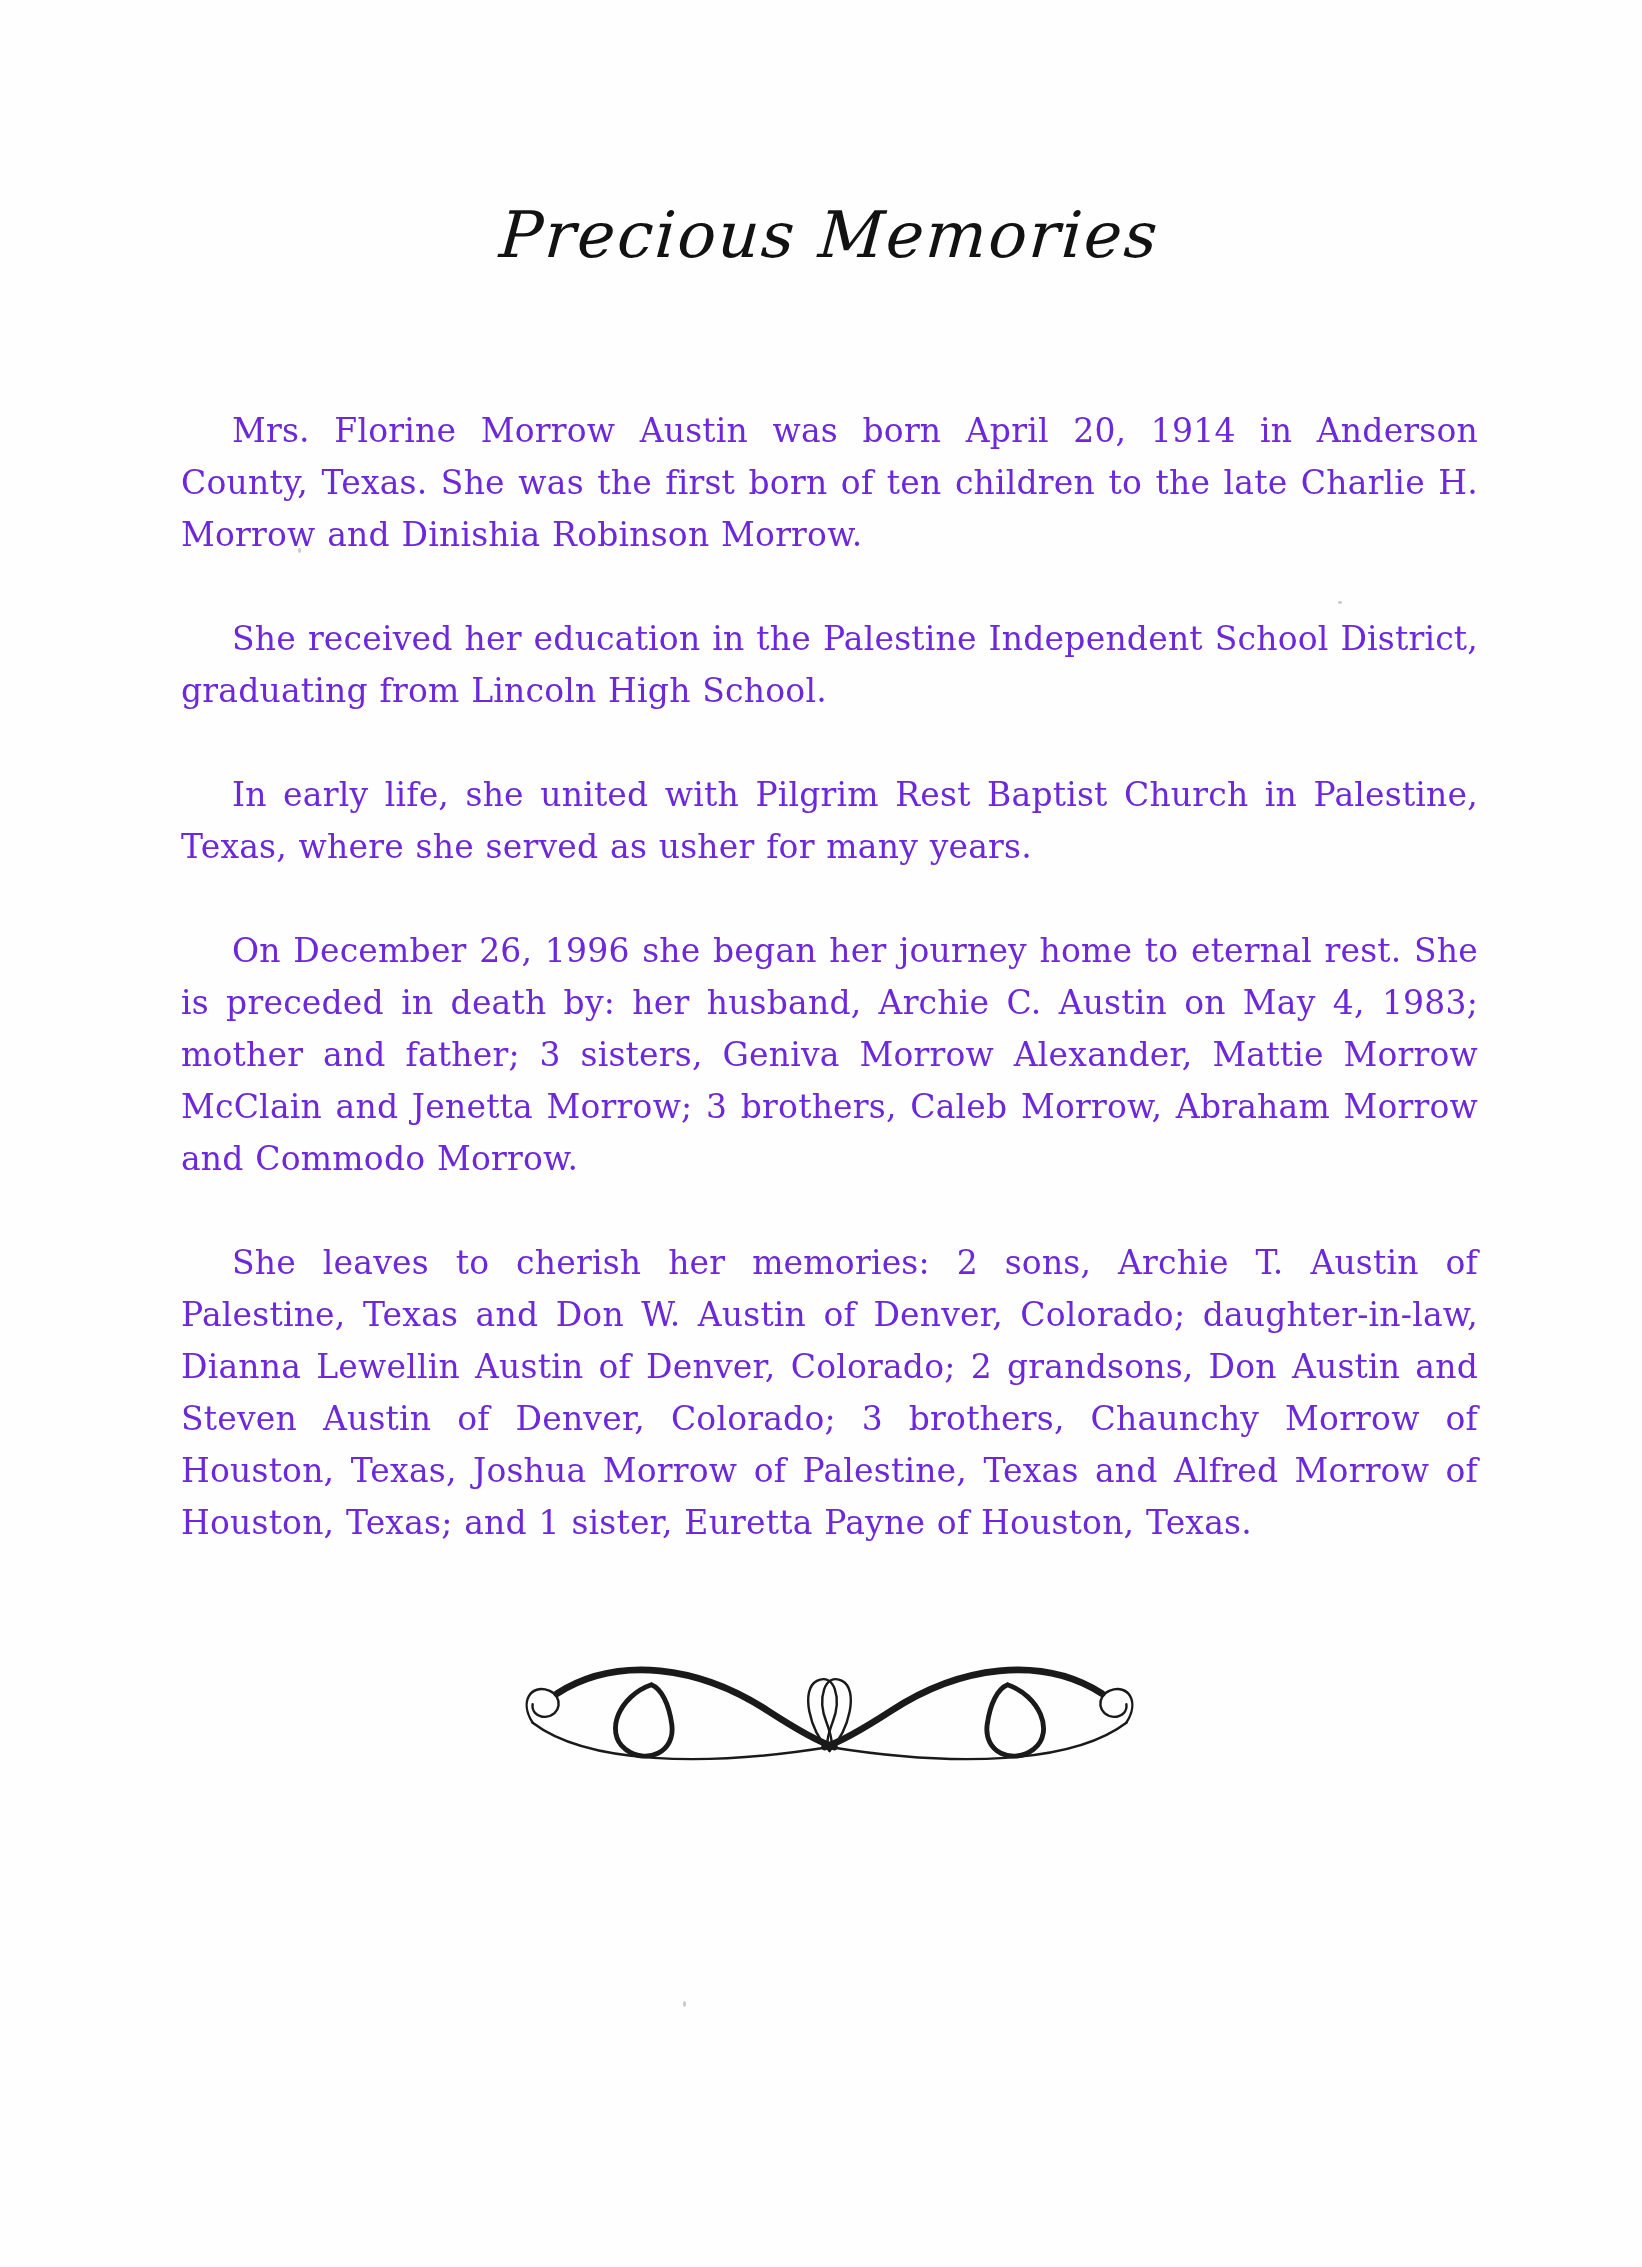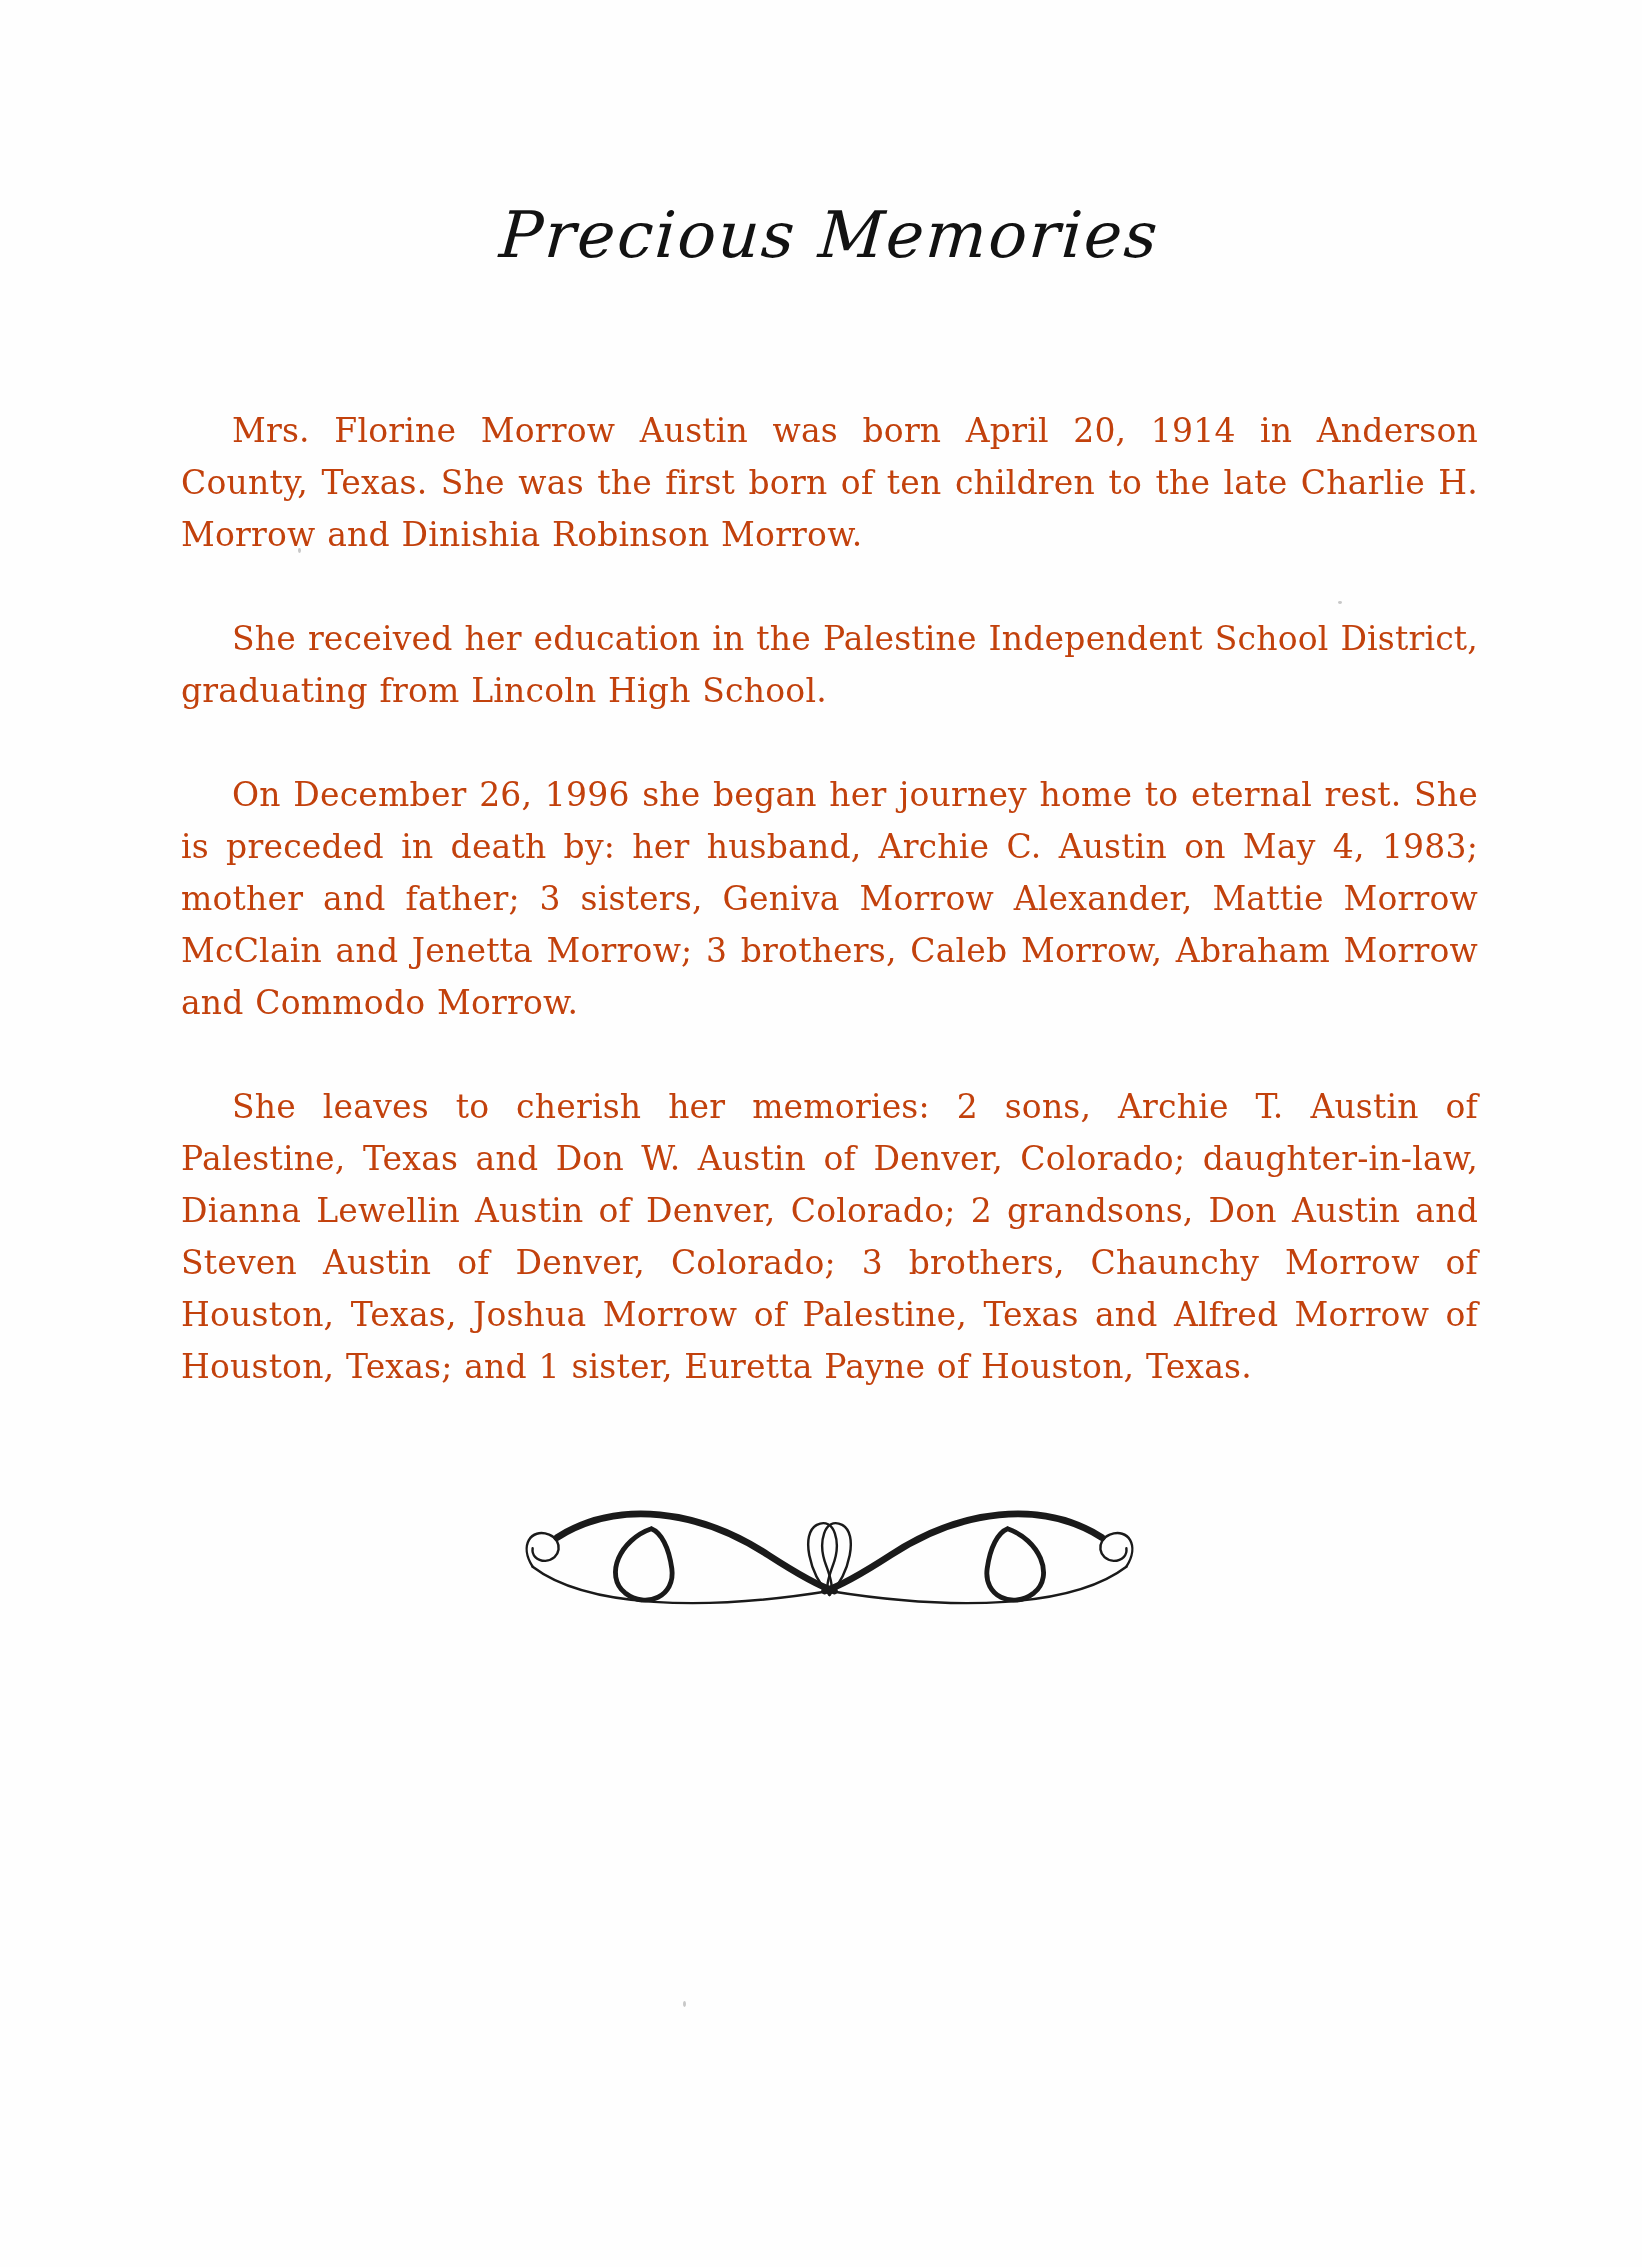--- a/index.html
+++ b/index.html
@@ -33,21 +33,21 @@
     letter-spacing: 2px;
     color: #121212;
     transform: skewX(-4deg);
   }
   .body-text p {
     margin: 16px 0 52px 0;
     font-size: 33px;
     line-height: 52px;
     text-align: justify;
     text-indent: 51px;
-    color: #c2410c;
+    color: #6d28d9;
     letter-spacing: 0.2px;
     word-spacing: 1px;
   }
   .ornament {
     margin-top: 90px;
     text-align: center;
   }
   .ornament svg {
     display: inline-block;
   }
@@ -70,20 +70,21 @@
   <div class="speck s2"></div>
   <div class="speck s3"></div>
 
   <div class="page-inner">
 
     <h1 class="title">Precious Memories</h1>
 
     <div class="body-text">
       <p>Mrs. Florine Morrow Austin was born April 20, 1914 in Anderson County, Texas. She was the first born of ten children to the late Charlie H. Morrow and Dinishia Robinson Morrow.</p>
       <p>She received her education in the Palestine Independent School District, graduating from Lincoln High School.</p>
+      <p>In early life, she united with Pilgrim Rest Baptist Church in Palestine, Texas, where she served as usher for many years.</p>
       <p>On December 26, 1996 she began her journey home to eternal rest. She is preceded in death by: her husband, Archie C. Austin on May 4, 1983; mother and father; 3 sisters, Geniva Morrow Alexander, Mattie Morrow McClain and Jenetta Morrow; 3 brothers, Caleb Morrow, Abraham Morrow and Commodo Morrow.</p>
       <p>She leaves to cherish her memories: 2 sons, Archie T. Austin of Palestine, Texas and Don W. Austin of Denver, Colorado; daughter-in-law, Dianna Lewellin Austin of Denver, Colorado; 2 grandsons, Don Austin and Steven Austin of Denver, Colorado; 3 brothers, Chaunchy Morrow of Houston, Texas, Joshua Morrow of Palestine, Texas and Alfred Morrow of Houston, Texas; and 1 sister, Euretta Payne of Houston, Texas.</p>
     </div>
 
     <div class="ornament">
       <svg width="653" height="146" viewBox="0 0 670 150" fill="none" stroke="#1a1a1a" stroke-linecap="round">
 
         <g>
 
           <path d="M 30,86 C 16,64 28,46 47,53 C 62,59 59,79 43,80 C 34,80 29,74 30,67" stroke-width="2.5"></path>

